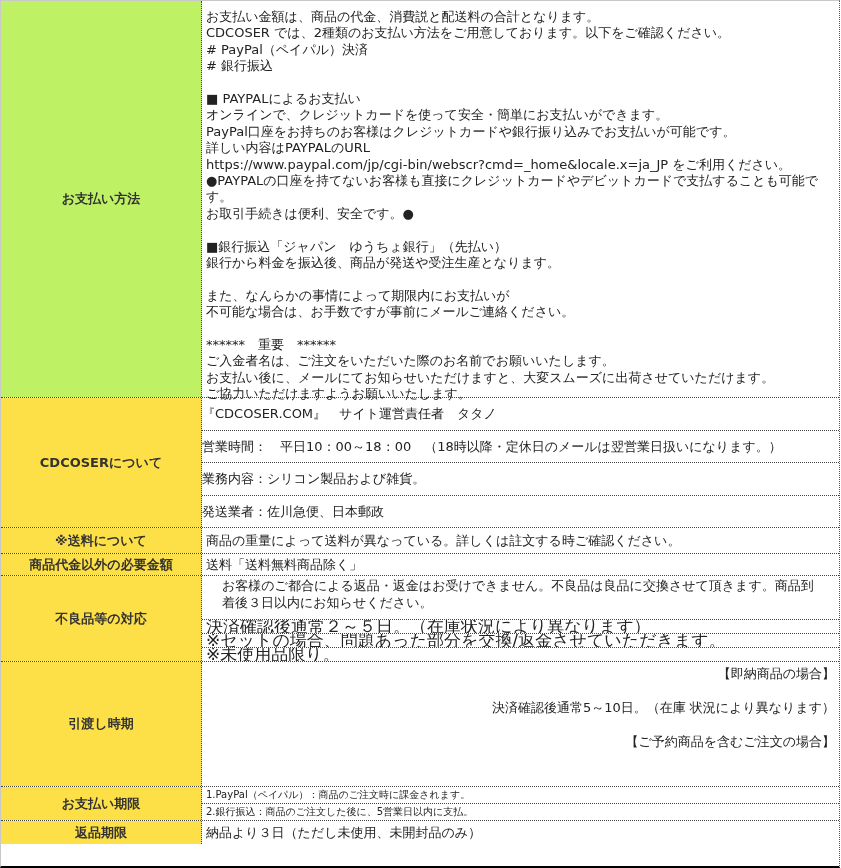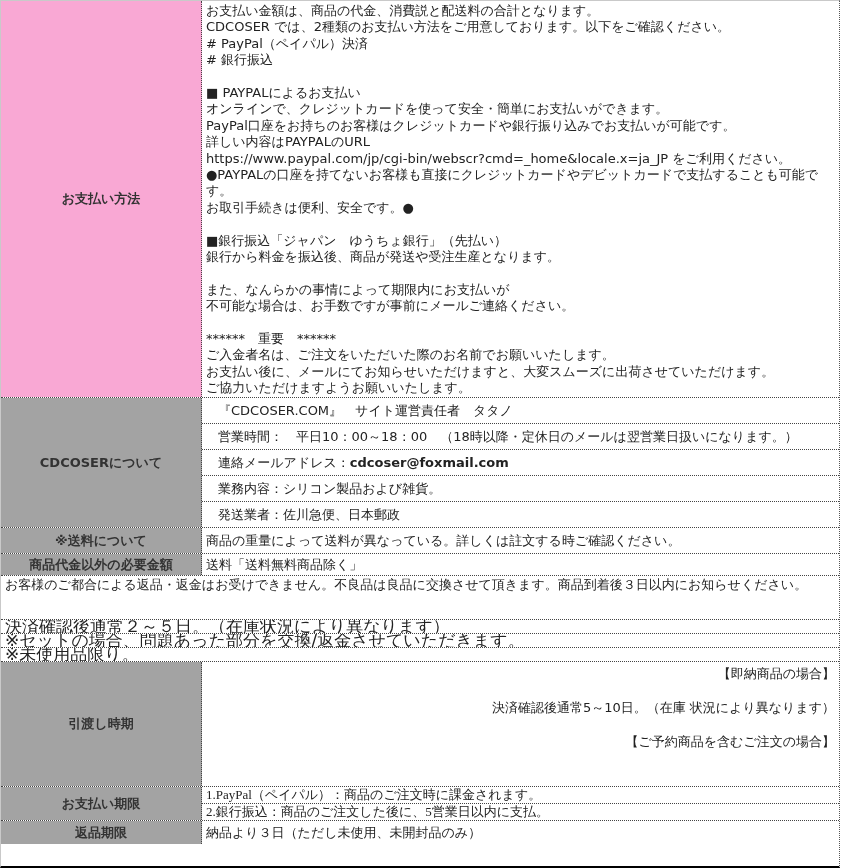--- a/index.html
+++ b/index.html
@@ -13,52 +13,52 @@
     width: 840px; height: 868px;
     border-top: 1px solid #c9c9c9;
     border-left: 1px solid #c9c9c9;
     border-right: 1px dotted #555;
     border-bottom: 2px solid #000000;
   }
   .row { display: flex; align-items: stretch; width: 100%; }
   .row + .row { border-top: 1px dotted #444; }
   .hdr {
     flex: 0 0 201px; width: 201px;
-    background: #a3a3a3;
+    background: #fde047;
     border-right: 1px dotted #444;
     display: flex; align-items: center; justify-content: center;
     font-weight: bold; font-size: 13px; text-align: center;
     color: #333;
     padding: 0 4px;
   }
-  .row-payment .hdr { background: #f9a8d4; }
+  .row-payment .hdr { background: #bef264; }
   .cnt { flex: 1 1 auto; min-width: 0; font-size: 13px; }
-  .cnt-pad { padding: 2px 4px; }
+  .cnt-pad { padding: 8px 4px; }
   .ln { line-height: 16.4px; min-height: 16.4px; white-space: pre-wrap; }
   .cnt-rows { display: flex; flex-direction: column; }
-  .sub { display: flex; align-items: center; padding: 2px 16px; line-height: 15px; }
+  .sub { display: flex; align-items: center; padding: 2px 0; line-height: 15px; }
   .sub + .sub { border-top: 1px dotted #444; }
   .sub-even { flex: 1 1 0; }
   .row-payment   { height: 396px; }
   .row-about     { height: 130px; }
   .row-extrafee  { height: 22px; }
   .row-shipnote  { height: 26px; }
   .row-defect    { height: 86px; }
   .row-delivery  { height: 125px; }
   .row-deadline  { height: 34px; }
   .row-retlimit  { height: 24px; }
   .row-retship   { height: 22px; margin-top: 36px; }
   .row-extrafee .cnt, .row-shipnote .cnt, .row-retlimit .cnt, .row-retship .cnt {
     display: flex; align-items: center; padding: 0 4px; line-height: 15px;
   }
-  .defect-first { flex: 1 1 auto; align-items: flex-start; padding: 2px 4px; line-height: 16.5px; display: block; font-family: Liberation Mono, monospace; }
+  .defect-first { flex: 1 1 auto; align-items: flex-start; padding: 2px 20px; line-height: 16.5px; display: block; }
   .defect-tight { height: 14px; padding: 0 4px; line-height: 12.5px; overflow: hidden; font-size: 17px; }
   .delivery-pad { padding: 3px 4px; text-align: right; }
   .ln-d { line-height: 17px; min-height: 17px; white-space: pre-wrap; }
-  .deadline-sub { line-height: 14px; padding: 0 4px; font-size: 13px; font-family: Liberation Serif, serif; }
+  .deadline-sub { line-height: 14px; padding: 0 4px; font-size: 10px; }
   .email { font-weight: bold; }
 </style>
 </head>
 <body>
 
 <div class="tbl">
 
   <div class="row row-payment">
     <div class="hdr">
       <span>お支払い方法</span>
@@ -95,24 +95,20 @@
       <span>CDCOSERについて</span>
     </div>
     <div class="cnt cnt-rows">
       <div class="sub sub-even">
         <span>『CDCOSER.COM』　サイト運営責任者　タタノ</span>
       </div>
       <div class="sub sub-even">
         <span>営業時間：　平日10：00～18：00　（18時以降・定休日のメールは翌営業日扱いになります。）</span>
       </div>
       <div class="sub sub-even">
-        <span>連絡メールアドレス：</span>
-          <span class="email">cdcoser@foxmail.com</span>
-      </div>
-      <div class="sub sub-even">
         <span>業務内容：シリコン製品および雑貨。</span>
       </div>
       <div class="sub sub-even">
         <span>発送業者：佐川急便、日本郵政</span>
       </div>
     </div>
   </div>
 
   <div class="row row-shipnote">
     <div class="hdr">
@@ -126,20 +122,23 @@
   <div class="row row-extrafee">
     <div class="hdr">
       <span>商品代金以外の必要金額</span>
     </div>
     <div class="cnt">
       <span>送料「送料無料商品除く」</span>
     </div>
   </div>
 
   <div class="row row-defect">
+    <div class="hdr">
+      <span>不良品等の対応</span>
+    </div>
     <div class="cnt cnt-rows">
       <div class="sub defect-first">お客様のご都合による返品・返金はお受けできません。不良品は良品に交換させて頂きます。商品到着後３日以内にお知らせください。</div>
       <div class="sub defect-tight">決済確認後通常２～５日。（在庫状況により異なります）</div>
       <div class="sub defect-tight">※セットの場合、問題あった部分を交換/返金させていただきます。</div>
       <div class="sub defect-tight">※未使用品限り。</div>
     </div>
   </div>
 
   <div class="row row-delivery">
     <div class="hdr">

